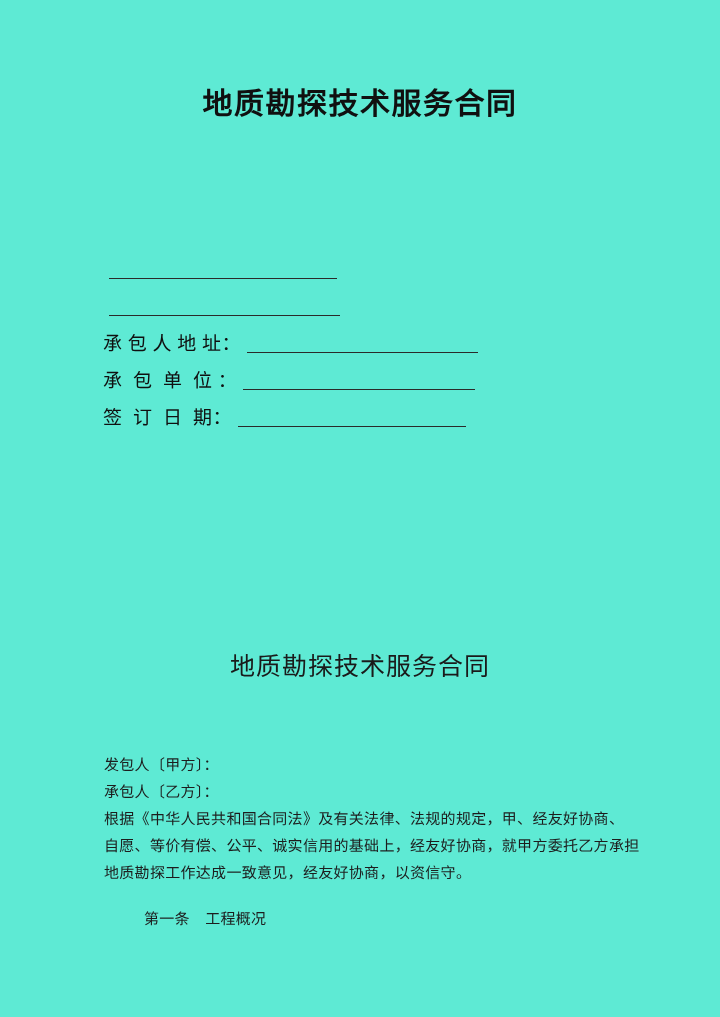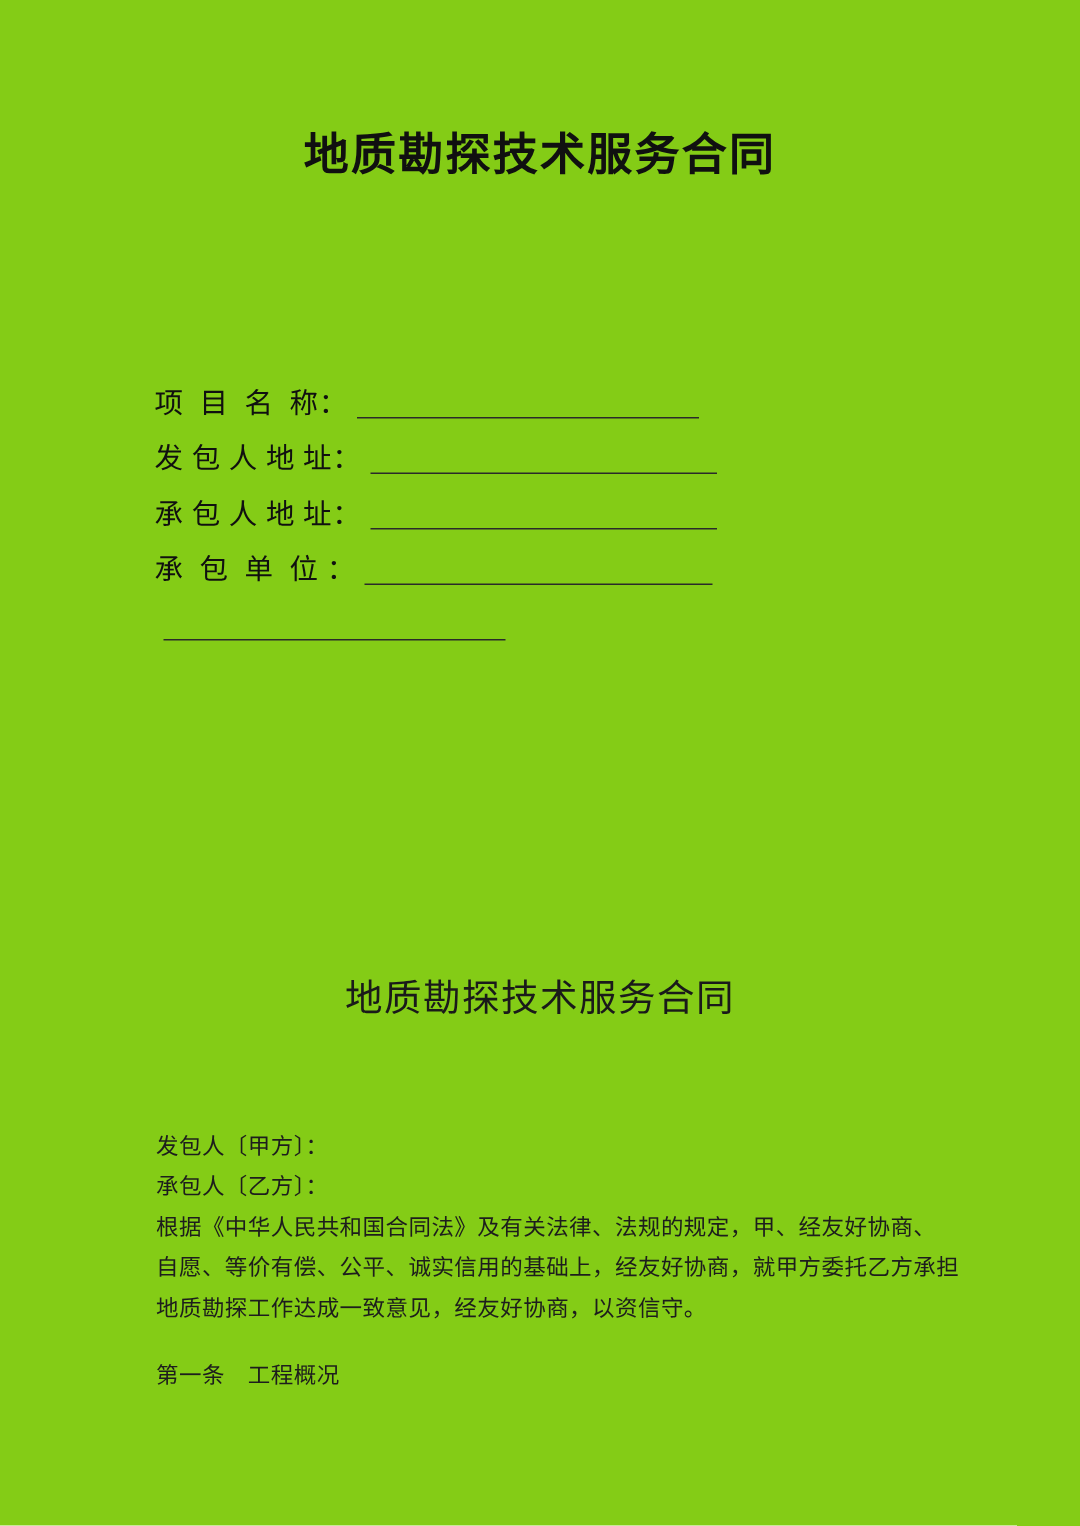--- a/index.html
+++ b/index.html
@@ -6,21 +6,21 @@
   html, body {
     margin: 0;
     padding: 0;
     background: #ffffff;
   }
 
   #page {
     position: relative;
     width: 720px;
     height: 1017px;
-    background: #84cc16;
+    background: #5eead4;
     overflow: hidden;
     font-family: "Liberation Serif", "DejaVu Serif", serif;
     color: #0d0d0d;
     -webkit-font-smoothing: antialiased;
   }
 
   
   .cover-title {
     position: absolute;
     left: 0;
@@ -102,60 +102,60 @@
     font-size: 15px;
     line-height: 27px;
     letter-spacing: 0.3px;
     color: #1d1d1d;
     white-space: pre;
   }
 
   .body-gap { height: 18px; }
 
   .clause-line {
-    font-family: Liberation Mono, monospace;
+    font-family: Liberation Sans, sans-serif;
     font-size: 15px;
     line-height: 27px;
     letter-spacing: 0.3px;
     color: #1d1d1d;
     white-space: pre;
+    margin-left: 40px;
   }
 </style>
 </head>
 <body>
 
 <div id="page">
 
   <div class="cover-title">地质勘探技术服务合同</div>
 
   <div class="form-block">
 
     <div class="form-row">
-      <span class="form-label">项  目  名  称：</span>
       <span class="form-rule rule-short"></span>
     </div>
 
 
 
     <div class="form-row">
-      <span class="form-label">发 包 人 地 址：</span>
       <span class="form-rule rule-long"></span>
     </div>
 
     <div class="form-row">
       <span class="form-label">承 包 人 地 址：</span>
       <span class="form-rule rule-long"></span>
     </div>
 
     <div class="form-row">
       <span class="form-label">承  包  单  位 ：</span>
       <span class="form-rule rule-mid"></span>
     </div>
 
     <div class="form-row">
+      <span class="form-label">签  订  日  期：</span>
       <span class="form-rule rule-short"></span>
     </div>
 
   </div>
 
   <div class="contract-heading">地质勘探技术服务合同</div>
 
   <div class="body-block">
 
     <div class="body-line">发包人〔甲方〕：</div>

